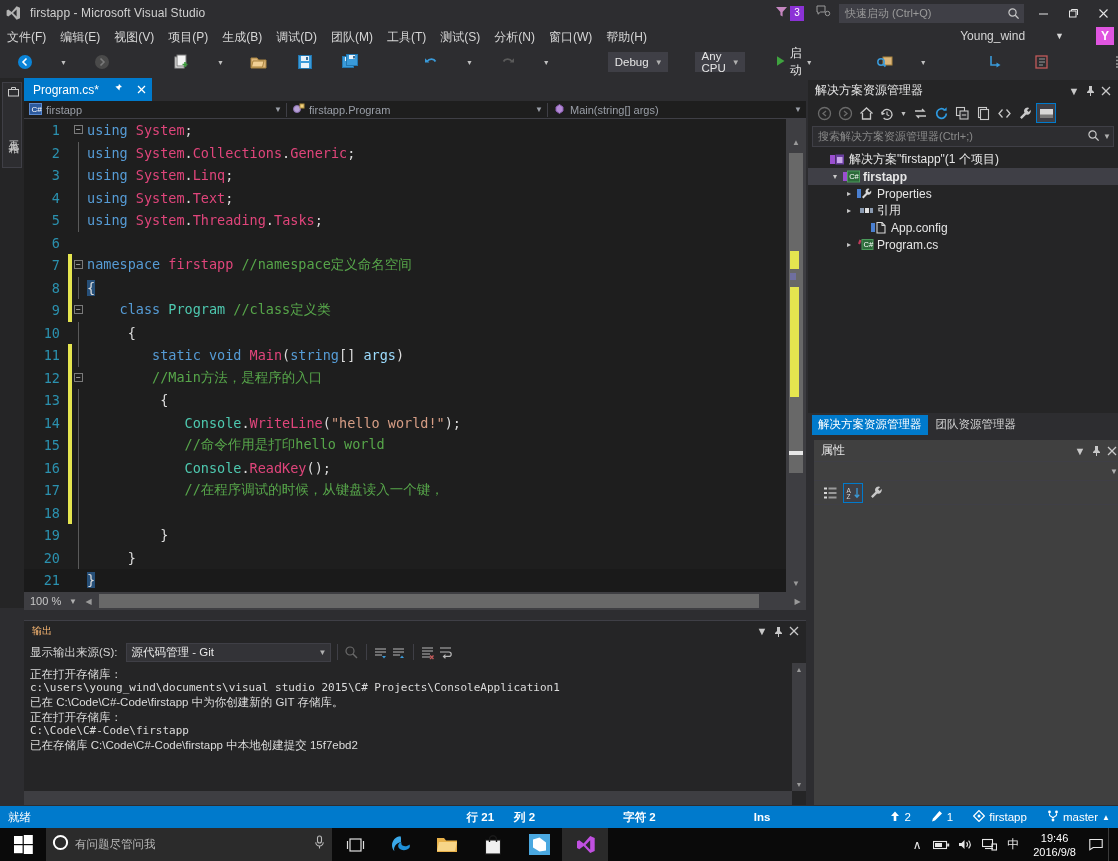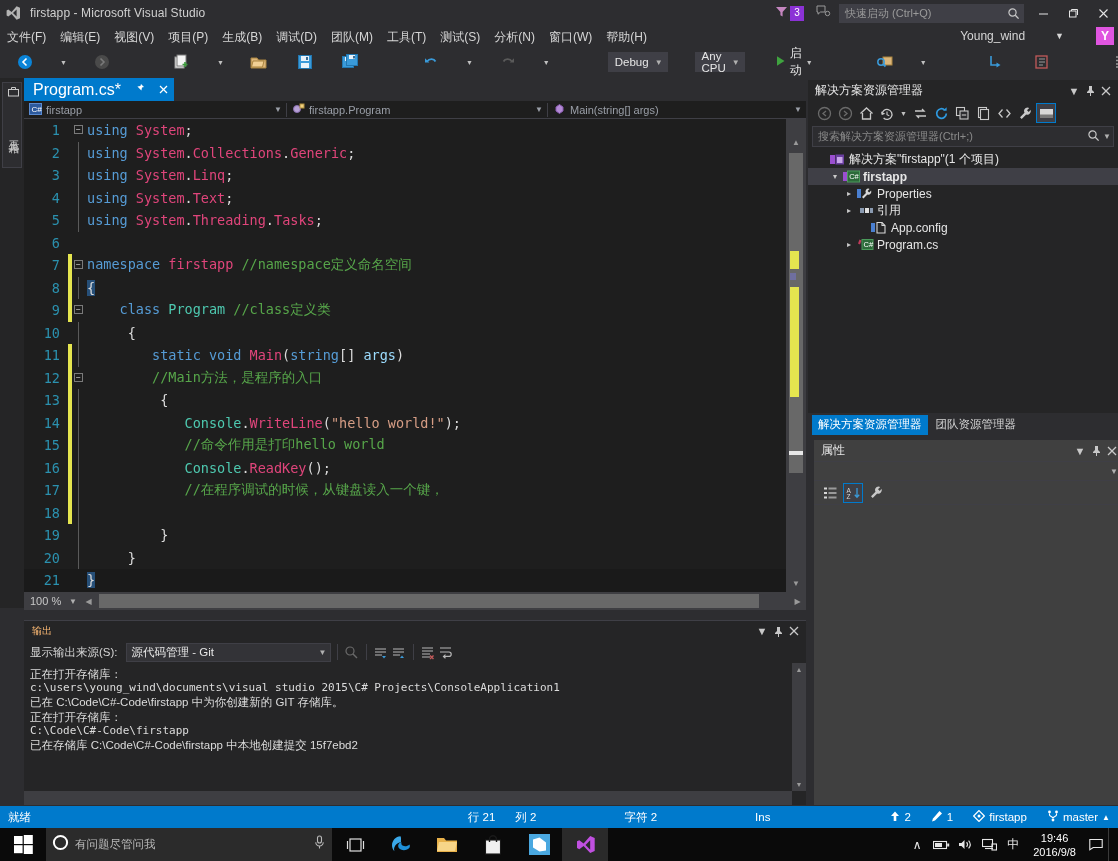--- a/index.html
+++ b/index.html
@@ -78,21 +78,21 @@
     padding-top: 16px; letter-spacing: 1px;
   }
   .vtab-icon { position: absolute; left: 4px; top: 3px; }
 
   
   .tabstrip {
     position: absolute; left: 24px; top: 78px; width: 782px; height: 23px;
     background: #2d2d30; display: flex; align-items: flex-end;
   }
   .doctab {
-    height: 23px; background: #007acc; color: #fff; font-size: 16px;
+    height: 23px; background: #007acc; color: #fff; font-size: 12px;
     display: flex; align-items: center; padding: 0 6px 0 9px; gap: 14px;
   }
   .doctab .pin, .doctab .x { font-size: 11px; color: #fff; }
 
   
   .navbar {
     position: absolute; left: 24px; top: 101px; width: 782px; height: 18px;
     background: #1e1e1e; display: flex; align-items: center;
     border-bottom: 1px solid #3f3f46;
   }
@@ -232,21 +232,21 @@
   .prop-tb { width: 20px; height: 20px; display:flex; align-items:center; justify-content:center; }
   .prop-tb.active { background: #3f3f46; border: 1px solid #007acc; }
 
   
   .statusbar {
     position: absolute; left: 0; top: 806px; width: 1118px; height: 22px; background: #007acc;
     display: flex; align-items: center; color: #fff; font-size: 11.5px;
   }
   .sb-ready { padding-left: 8px; }
   .sb-spacer { flex: 1; }
-  .sb-cell { padding: 0 10px; white-space: nowrap; }
+  .sb-cell { padding: 0 10px; white-space: nowrap; font-weight: bold; }
   .sb-icon-cell { display: flex; align-items: center; gap: 4px; padding: 0 10px; }
 
   
   .taskbar {
     position: absolute; left: 0; top: 828px; width: 1118px; height: 33px; background: #0a0a0a;
     display: flex; align-items: center;
   }
   .start-btn-win { width: 46px; height: 33px; display: flex; align-items: center; justify-content: center; }
   .cortana {
     width: 286px; height: 33px; background: #2b2b2b; display: flex; align-items: center; padding: 0 6px;

